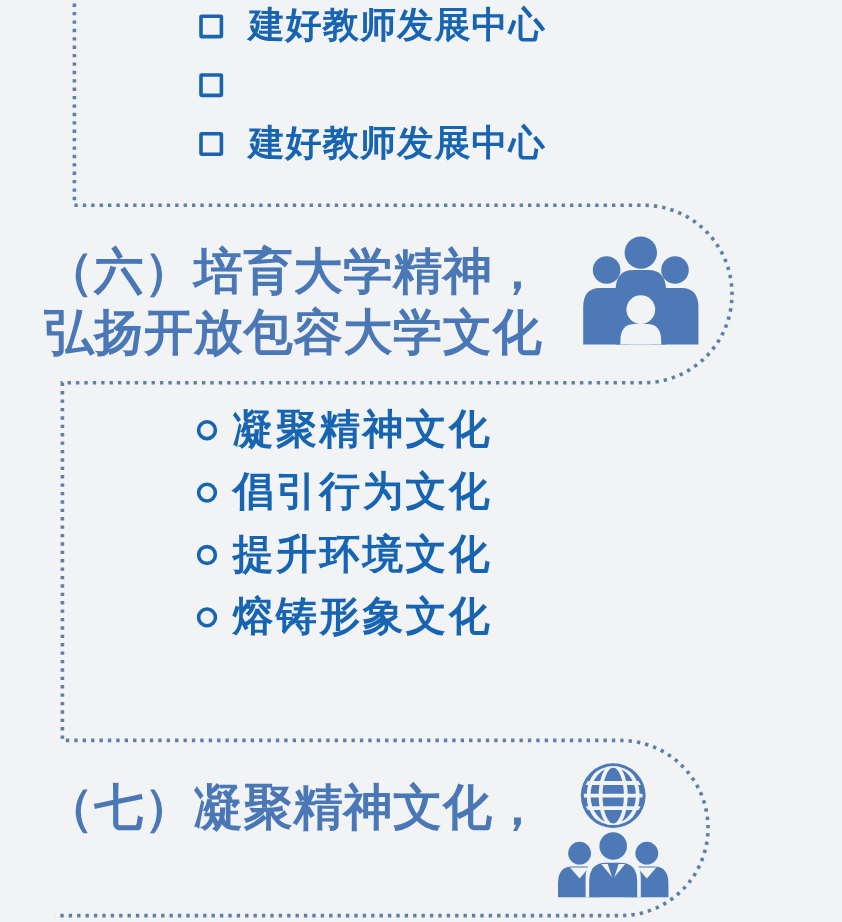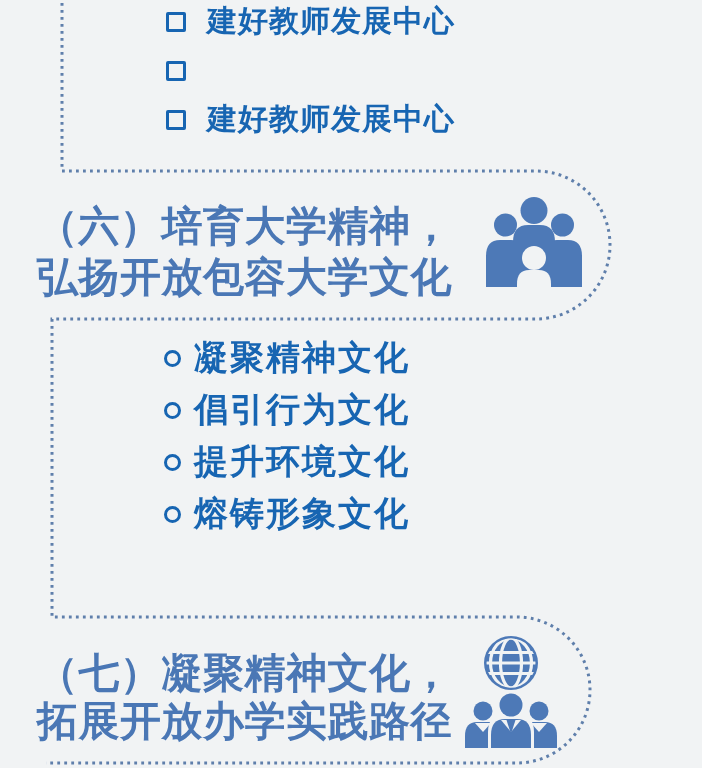--- a/index.html
+++ b/index.html
@@ -100,21 +100,20 @@
       <span class="item-text">提升环境文化</span>
     </div>
     <div class="row">
       <span class="cir-bullet"></span>
       <span class="item-text">熔铸形象文化</span>
     </div>
   </div>
 
   <div class="header header-seven">
     <div>（七）凝聚精神文化，</div>
-    <div>拓展开放办学实践路径</div>
   </div>
 
   <svg class="icon icon-seven" width="98" height="114" viewBox="0 0 98 114">
     <defs>
         <clipPath id="globeClip">
           <circle cx="49" cy="29" r="24.5"></circle>
         </clipPath>
       </defs>
     <circle cx="49" cy="29" r="27" fill="currentColor"></circle>
     <g clip-path="url(#globeClip)" stroke="var(--background,#f1f3f4)" stroke-width="3.2" fill="none">

